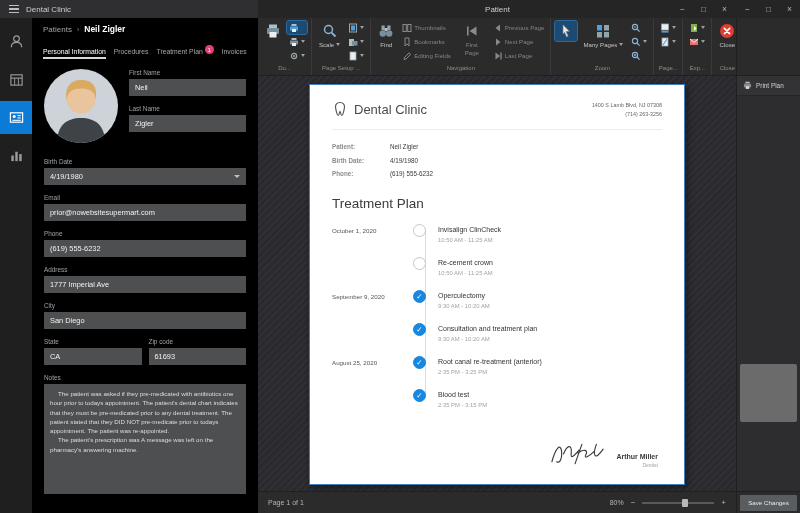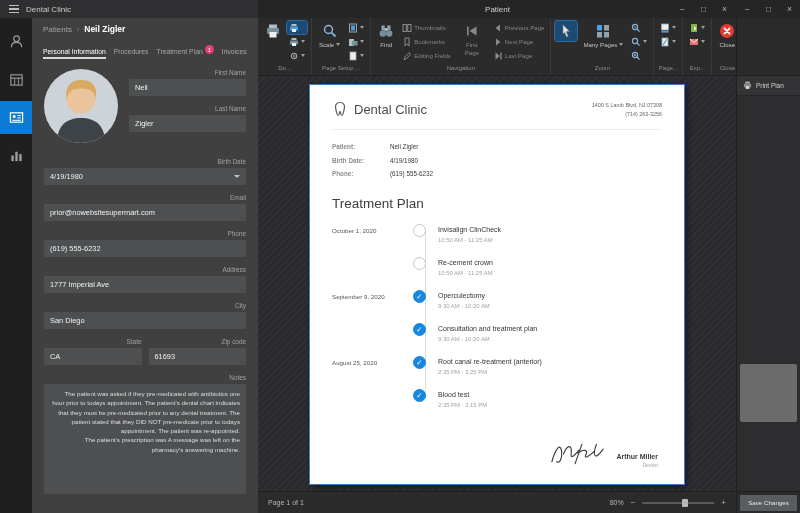--- a/index.html
+++ b/index.html
@@ -20,21 +20,21 @@
   
   .body { flex:1; display:flex; min-height:0; }
 
   
   .iconbar { width:32px; flex:none; background:#1f1f1f; padding-top:7px; display:flex; flex-direction:column; gap:5px; }
   .nav-icon { width:32px; height:33px; display:flex; align-items:center; justify-content:center; color:#9b9b9b; cursor:pointer; }
   .nav-icon.active { background:#0c7bd6; color:#ffffff; }
   .nav-icon svg { width:15px; height:15px; }
 
   
-  .patient-panel { width:226px; flex:none; background:#404040; color:#e8e8e8; display:flex; flex-direction:column; overflow:hidden;text-align:right; }
+  .patient-panel { width:226px; flex:none; background:#000000; color:#e8e8e8; display:flex; flex-direction:column; overflow:hidden; }
   .breadcrumb { height:22px; flex:none; display:flex; align-items:center; gap:5px; padding:0 11px; }
   .bc-root { color:#a2a2a2; font-size:8px; }
   .bc-sep { color:#8a8a8a; font-size:7px; }
   .bc-current { color:#ffffff; font-size:8.5px; font-weight:bold; }
   .tabs { display:flex; gap:8px; padding:0 11px; height:19px; align-items:flex-end; flex:none; white-space:nowrap; }
   .tab { font-size:6.8px; color:#a6a6a6; padding-bottom:4px; cursor:pointer; display:flex; align-items:flex-start; gap:2px; }
   .tab.active { color:#ffffff; border-bottom:2px solid #d8d8d8; padding-bottom:2px; }
   .badge { background:#e5407a; color:#fff; border-radius:50%; min-width:9px; height:9px; font-size:5.5px; display:inline-flex; align-items:center; justify-content:center; margin-top:-3px; }
   .panel-body { flex:1; padding:10px 12px 8px 12px; overflow:hidden; }
   .avatar-row { display:flex; gap:11px; margin-bottom:10px; }

